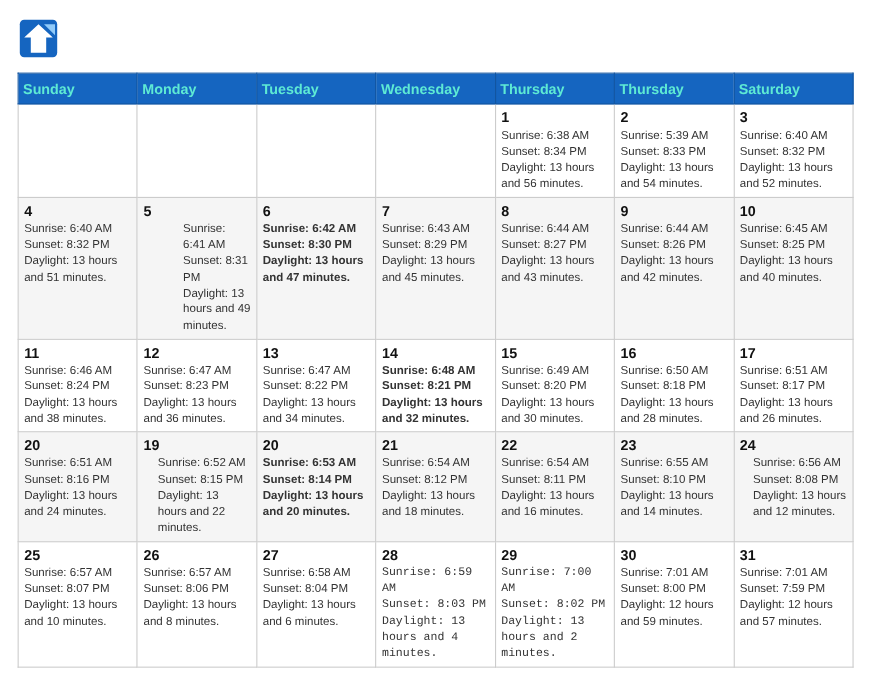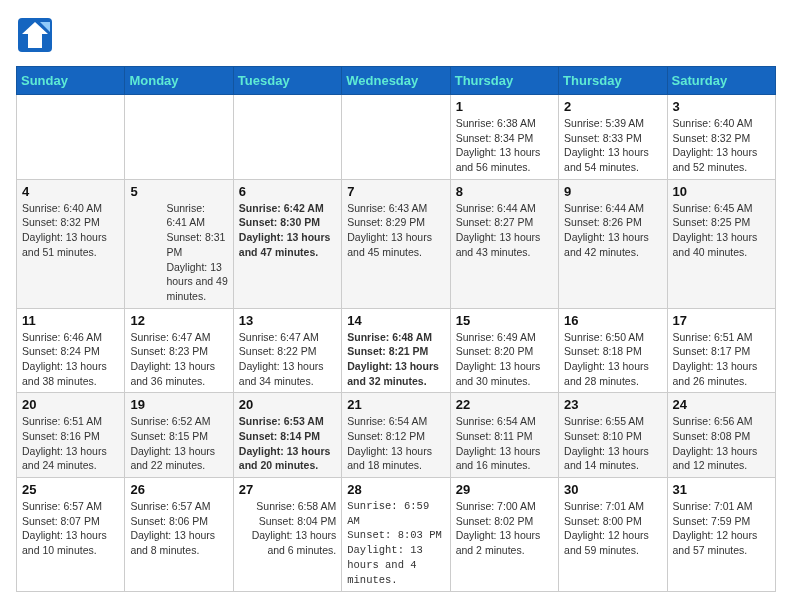--- a/index.html
+++ b/index.html
@@ -224,21 +224,21 @@
       </tr>
       <tr>
         <td>
           <div class="day-num">20</div>
           <div class="day-info" style="white-space: pre-line;">Sunrise: 6:51 AM
 Sunset: 8:16 PM
 Daylight: 13 hours and 24 minutes.</div>
         </td>
         <td>
           <div class="day-num">19</div>
-          <div class="day-info" style="white-space: pre-line;">Sunrise: 6:52 AM
+          <div class="day-info" style="white-space: pre-line; margin-left: 13px;">Sunrise: 6:52 AM
 Sunset: 8:15 PM
 Daylight: 13 hours and 22 minutes.</div>
         </td>
         <td>
           <div class="day-num">20</div>
           <div class="day-info" style="white-space: pre-line; font-weight: bold;">Sunrise: 6:53 AM
 Sunset: 8:14 PM
 Daylight: 13 hours and 20 minutes.</div>
         </td>
         <td>
@@ -254,53 +254,53 @@
 Daylight: 13 hours and 16 minutes.</div>
         </td>
         <td>
           <div class="day-num">23</div>
           <div class="day-info" style="white-space: pre-line;">Sunrise: 6:55 AM
 Sunset: 8:10 PM
 Daylight: 13 hours and 14 minutes.</div>
         </td>
         <td>
           <div class="day-num">24</div>
-          <div class="day-info" style="white-space: pre-line;">Sunrise: 6:56 AM
+          <div class="day-info" style="white-space: pre-line; margin-left: 12px;">Sunrise: 6:56 AM
 Sunset: 8:08 PM
 Daylight: 13 hours and 12 minutes.</div>
         </td>
       </tr>
       <tr>
         <td>
           <div class="day-num">25</div>
           <div class="day-info" style="white-space: pre-line;">Sunrise: 6:57 AM
 Sunset: 8:07 PM
 Daylight: 13 hours and 10 minutes.</div>
         </td>
         <td>
           <div class="day-num">26</div>
           <div class="day-info" style="white-space: pre-line;">Sunrise: 6:57 AM
 Sunset: 8:06 PM
 Daylight: 13 hours and 8 minutes.</div>
         </td>
         <td>
           <div class="day-num">27</div>
-          <div class="day-info" style="white-space: pre-line; text-align: right;">Sunrise: 6:58 AM
+          <div class="day-info" style="white-space: pre-line;">Sunrise: 6:58 AM
 Sunset: 8:04 PM
 Daylight: 13 hours and 6 minutes.</div>
         </td>
         <td>
           <div class="day-num">28</div>
           <div class="day-info" style="white-space: pre-line; font-family: Liberation Mono, monospace;">Sunrise: 6:59 AM
 Sunset: 8:03 PM
 Daylight: 13 hours and 4 minutes.</div>
         </td>
         <td>
           <div class="day-num">29</div>
-          <div class="day-info" style="white-space: pre-line;">Sunrise: 7:00 AM
+          <div class="day-info" style="white-space: pre-line; font-family: Liberation Mono, monospace;">Sunrise: 7:00 AM
 Sunset: 8:02 PM
 Daylight: 13 hours and 2 minutes.</div>
         </td>
         <td>
           <div class="day-num">30</div>
           <div class="day-info" style="white-space: pre-line;">Sunrise: 7:01 AM
 Sunset: 8:00 PM
 Daylight: 12 hours and 59 minutes.</div>
         </td>
         <td>

